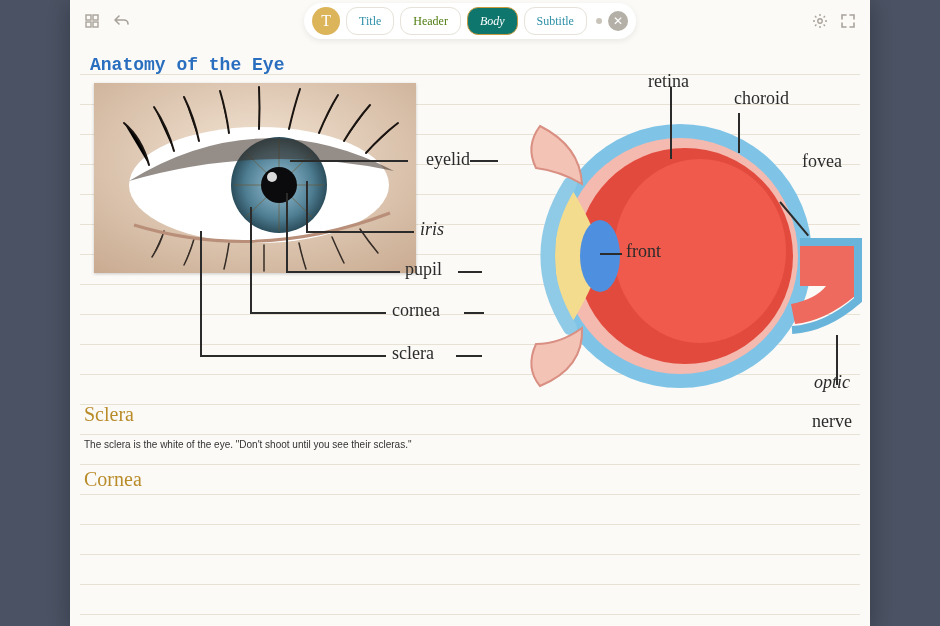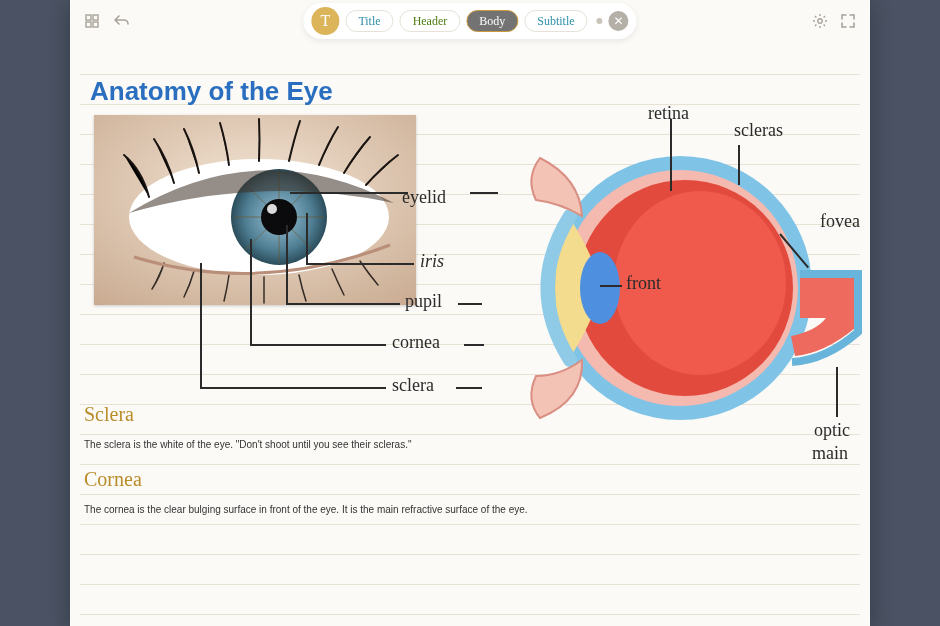--- a/index.html
+++ b/index.html
@@ -49,33 +49,33 @@
   }
   .text-tool-group .T {
     width: 28px; height: 28px; border-radius: 50%;
     background: #dcb45a;
     color: #fff;
     display: flex; align-items: center; justify-content: center;
     font-family: Georgia, serif;
     font-size: 16px;
   }
   .pill {
-    height: 22px;
+    height: 28px;
     border-radius: 11px;
     padding: 0 12px;
     display: flex; align-items: center;
     font-size: 12px;
     border: 1px solid #e6e2d9;
     background: #fff;
     font-family: Georgia, serif;
     cursor: pointer;
   }
   .pill.title   { color: #2d8fa8; }
   .pill.header  { color: #4d7c0f; }
-  .pill.body    { color: #fff; background: #737373; border-color: #c99a3e; }
+  .pill.body    { color: #fff; background: #0f766e; border-color: #c99a3e; font-style: italic; }
   .pill.subtitle{ color: #2d8fa8; }
   .small-dot {
     width: 6px; height: 6px; border-radius: 50%;
     background: #c9c4ba;
     margin-left: 3px;
   }
   .close-chip {
     width: 20px; height: 20px; border-radius: 50%;
     background: #b5b0a7;
     color: #fff;
@@ -93,26 +93,25 @@
     background-image: repeating-linear-gradient(
       to bottom,
       transparent 0,
       transparent 29px,
       #e8e2d4 29px,
       #e8e2d4 30px
     );
     padding: 10px 10px 0 10px;
   }
   .page-title {
-    font-family: Liberation Sans, sans-serif;
-    font-size: 26px;
+    font-family: Liberation Mono, monospace;
+    font-size: 18px;
     color: #2a6fbf;
     font-weight: 600;
     margin-bottom: 6px;
-    margin-top: 21px;
   }
   .content-row {
     position: relative;
     height: 340px;
   }
   .photo {
     position: absolute;
     top: 2px; left: 4px;
     width: 322px; height: 190px;
     box-shadow: 0 1px 3px rgba(0,0,0,0.2);
@@ -260,21 +259,21 @@
               <path d="M170 162 Q170 176 170 188"></path>
             <path d="M205 160 Q208 174 212 186"></path>
               <path d="M238 154 Q244 168 250 180"></path>
             <path d="M266 146 Q274 158 284 170"></path>
           </g>
 
           <path d="M40 142 Q165 180 296 130" fill="none" stroke="#b98f79" stroke-width="3"></path>
         </svg>
       </div>
 
-      <div class="hand" style="left:312px; top:68px;margin-top:6px;">eyelid</div>
+      <div class="hand" style="left:336px; top:68px;">eyelid</div>
       <div class="line hline" style="left:200px; top:79px; width:118px;"></div>
       <div class="line hline" style="left:380px; top:79px; width:28px;"></div>
 
       <div class="hand" style="left:330px; top:138px;font-style:italic;">iris</div>
       <div class="line vline" style="left:216px; top:100px; height:50px;"></div>
       <div class="line hline" style="left:216px; top:150px; width:108px;"></div>
 
       <div class="hand" style="left:315px; top:178px;">pupil</div>
       <div class="line vline" style="left:196px; top:112px; height:78px;"></div>
       <div class="line hline" style="left:196px; top:190px; width:114px;"></div>
@@ -307,35 +306,34 @@
 
         <ellipse cx="130" cy="180" rx="20" ry="36" fill="#4f8fe0"></ellipse>
 
         <path d="M70 50 Q110 70 112 108 Q90 95 66 92 Q55 70 70 50 Z" fill="#f3c3b6" stroke="#d98f82" stroke-width="2"></path>
         <path d="M70 310 Q114 292 112 252 Q90 268 66 268 Q55 292 70 310 Z" fill="#f3c3b6" stroke="#d98f82" stroke-width="2"></path>
       </svg>
 
       <div class="hand" style="left:558px; top:-18px;margin-top:8px;">retina</div>
       <div class="line vline" style="left:580px; top:6px; height:72px;"></div>
 
-      <div class="hand" style="left:644px; top:7px;">scleras</div>
+      <div class="hand" style="left:644px; top:7px;">choroid</div>
       <div class="line vline" style="left:648px; top:32px; height:40px;"></div>
 
-      <div class="hand" style="left:730px; top:70px;margin-top:28px;">fovea</div>
+      <div class="hand" style="left:712px; top:70px;">fovea</div>
       <div class="line hline" style="left:690px; top:120px; width:44px; transform:rotate(50deg); transform-origin:left center;"></div>
 
       <div class="hand" style="left:536px; top:160px;">front</div>
       <div class="line hline" style="left:510px; top:172px; width:22px;"></div>
 
-      <div class="hand" style="left:724px; top:307px;">optic</div>
-      <div class="hand" style="left:722px; top:330px;">main</div>
+      <div class="hand" style="left:724px; top:291px;font-style:italic;">optic</div>
+      <div class="hand" style="left:722px; top:330px;">nerve</div>
       <div class="line vline" style="left:746px; top:254px; height:50px;"></div>
 
     </div>
 
     <div class="notes">
       <div class="note-header">Sclera</div>
       <div class="note-body">The sclera is the white of the eye. "Don't shoot until you see their scleras."</div>
       <div class="note-header">Cornea</div>
-      <div class="note-body">The cornea is the clear bulging surface in front of the eye. It is the main refractive surface of the eye.</div>
     </div>
   </div>
 </div>
 
 </body></html>

